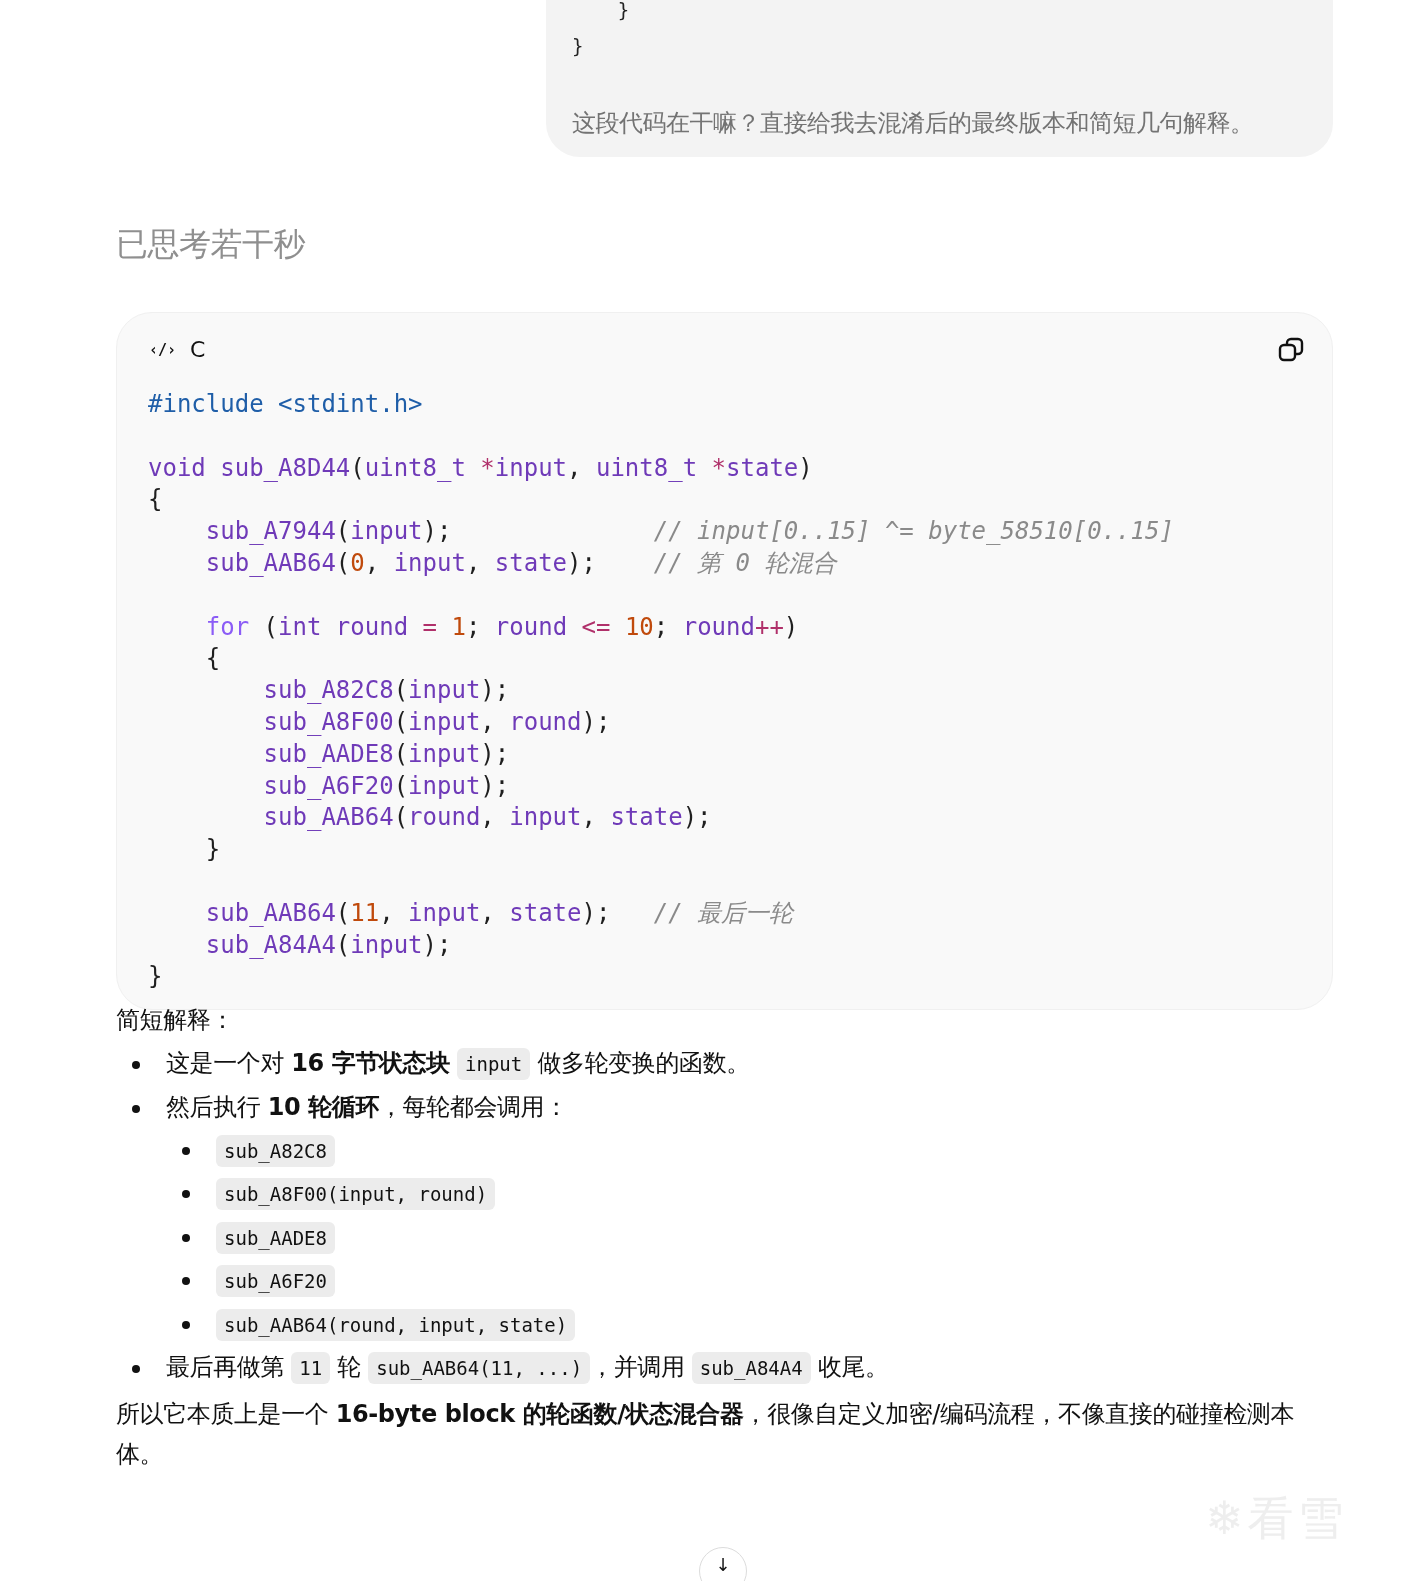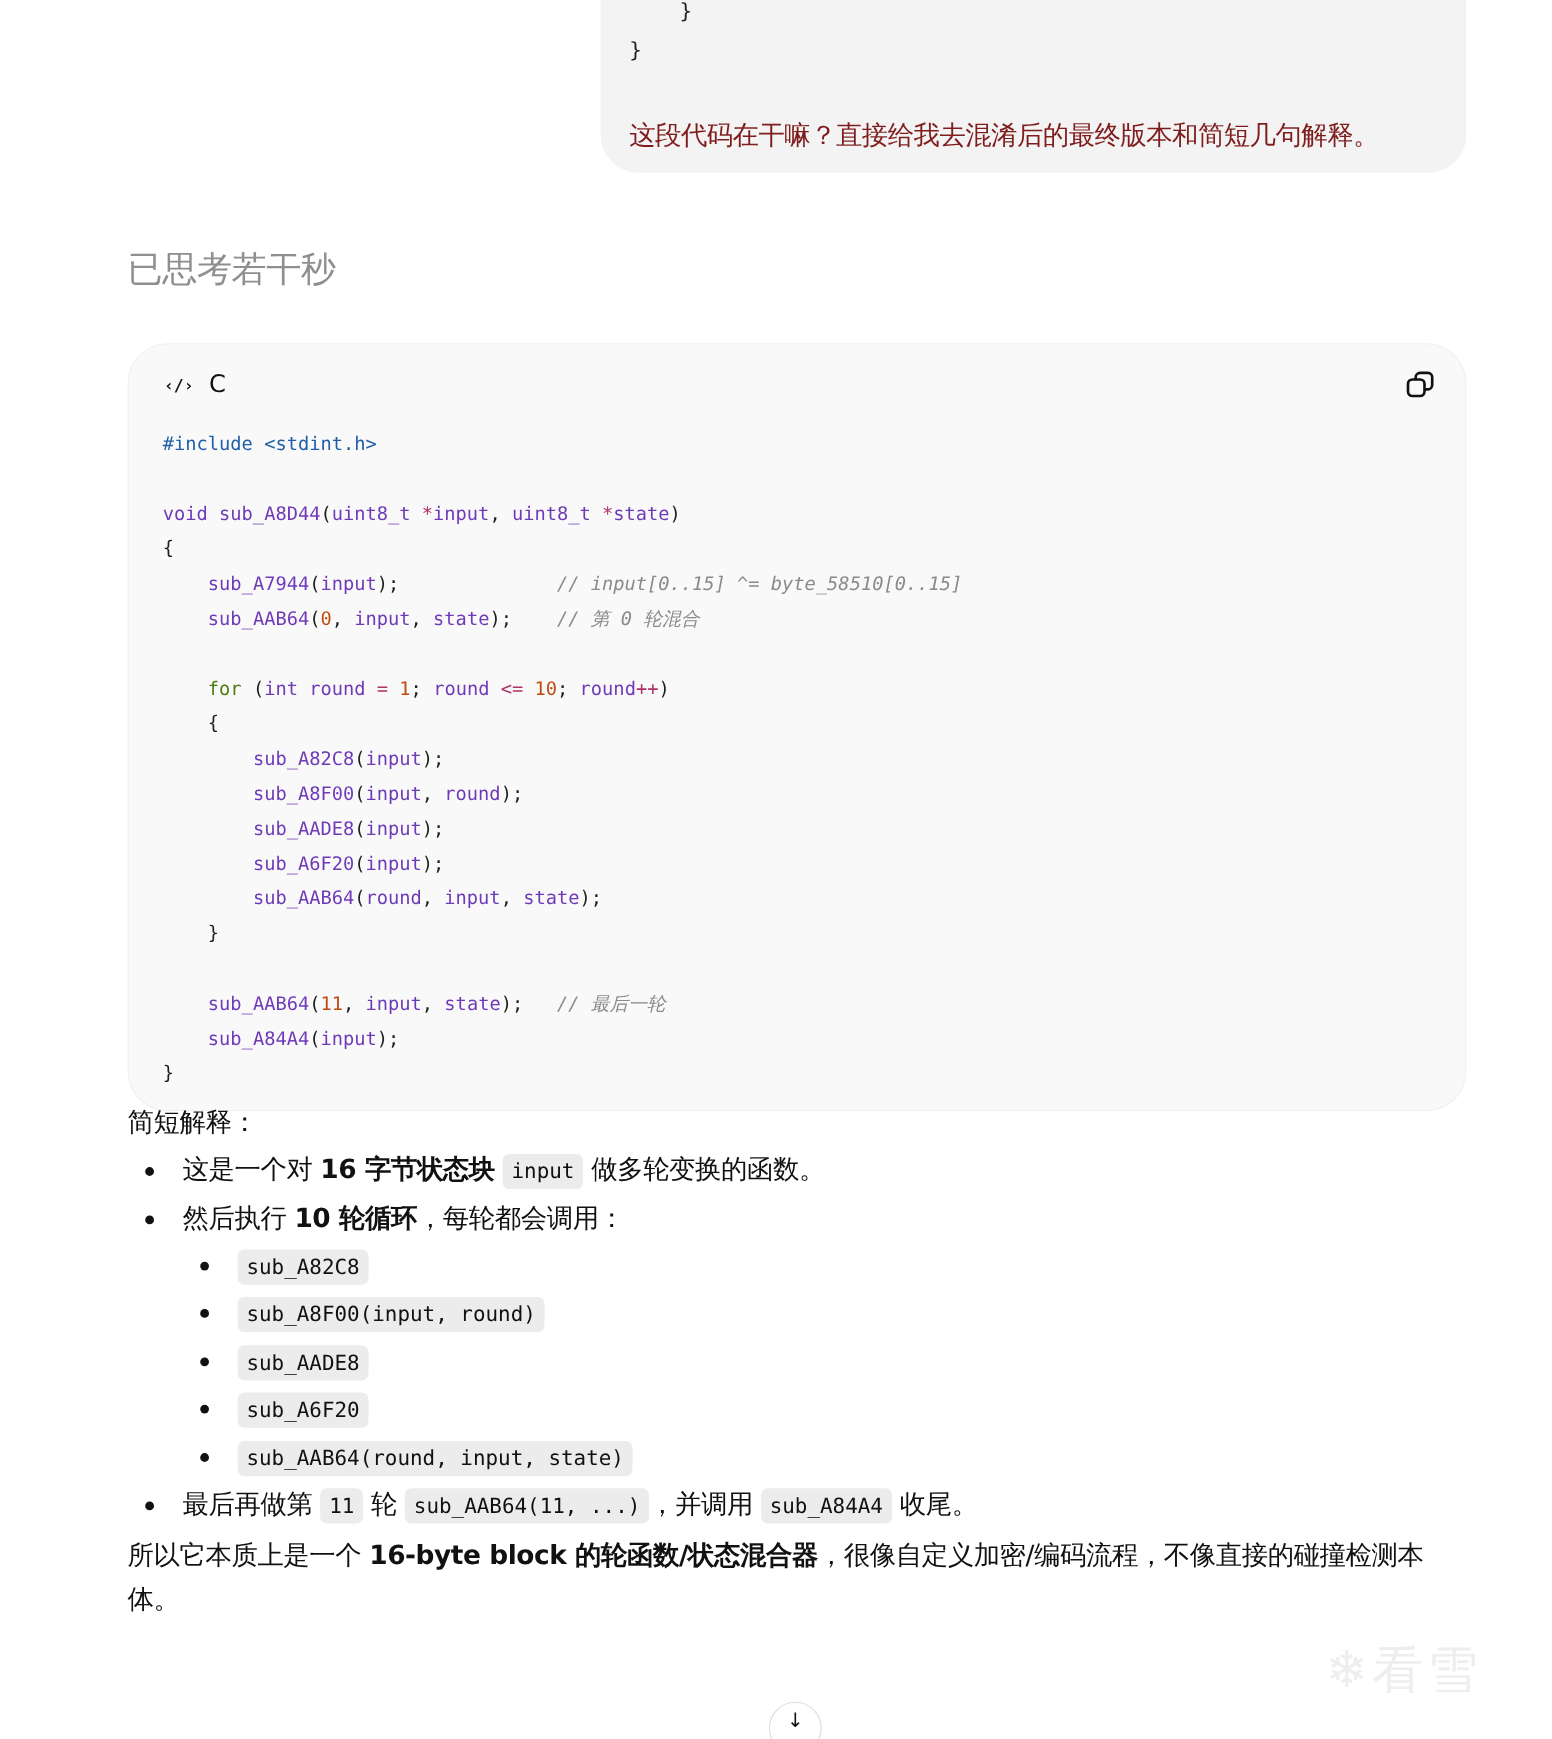--- a/index.html
+++ b/index.html
@@ -13,43 +13,43 @@
     background: #f3f3f3; border-radius: 0 0 34px 34px;
     box-sizing: border-box; padding: 0 26px;
   }
   .user-bubble .code-tail {
     font-family: "DejaVu Sans Mono", "Liberation Mono", monospace;
     font-size: 19px; line-height: 36px; white-space: pre; color: #222;
     margin-top: 32px;
   }
   .user-bubble .question {
     position: absolute; left: 26px; top: 147px;
-    font-size: 24px; letter-spacing: -0.5px; color: #7f1d1d;
+    font-size: 24px; letter-spacing: -0.5px; color: #737373;
   }
   .thinking {
     position: absolute; left: 116px; top: 223px;
     font-size: 32px; color: #8f8f8f; letter-spacing: -0.5px; cursor: pointer;
   }
   .code-card {
     position: absolute; left: 116px; top: 312px; width: 1217px; height: 698px;
     background: #f9f9f9; border: 1px solid #f0f0f0; border-radius: 36px;
     box-sizing: border-box;
   }
   .code-header { position: absolute; left: 32px; top: 24px; display: flex; align-items: center; gap: 14px; }
   .code-header .lang-icon { font-family: "DejaVu Sans Mono", monospace; font-size: 15px; color: #111; font-weight: bold; }
   .code-header .lang { font-size: 22px; color: #111; }
   .copy-btn { position: absolute; right: 24px; top: 22px; width: 32px; height: 32px; cursor: pointer; }
   pre.code {
     position: absolute; left: 31px; top: 76px; margin: 0;
     font-family: "DejaVu Sans Mono", "Liberation Mono", monospace;
-    font-size: 17px; line-height: 31.8px; color: #1f1f1f;
+    font-size: 24px; line-height: 31.8px; color: #1f1f1f;
   }
   .t-pp { color: #1f5ea8; }
   .t-fn { color: #6f3ab8; }
-  .t-kw { color: #4d7c0f; }
+  .t-kw { color: #8b5cf6; }
   .t-num { color: #c04a0c; }
   .t-cm { color: #8a8a8a; font-style: italic; }
   .t-id { color: #6f3ab8; }
   .t-op { color: #b0306a; }
   .explain {
     position: absolute; left: 116px; top: 998px; width: 1220px;
     font-size: 24px; color: #111; letter-spacing: -0.4px;
   }
   .explain .heading { height: 44px; line-height: 44px; }
   .explain ul { margin: 0; padding: 0; list-style: none; }

